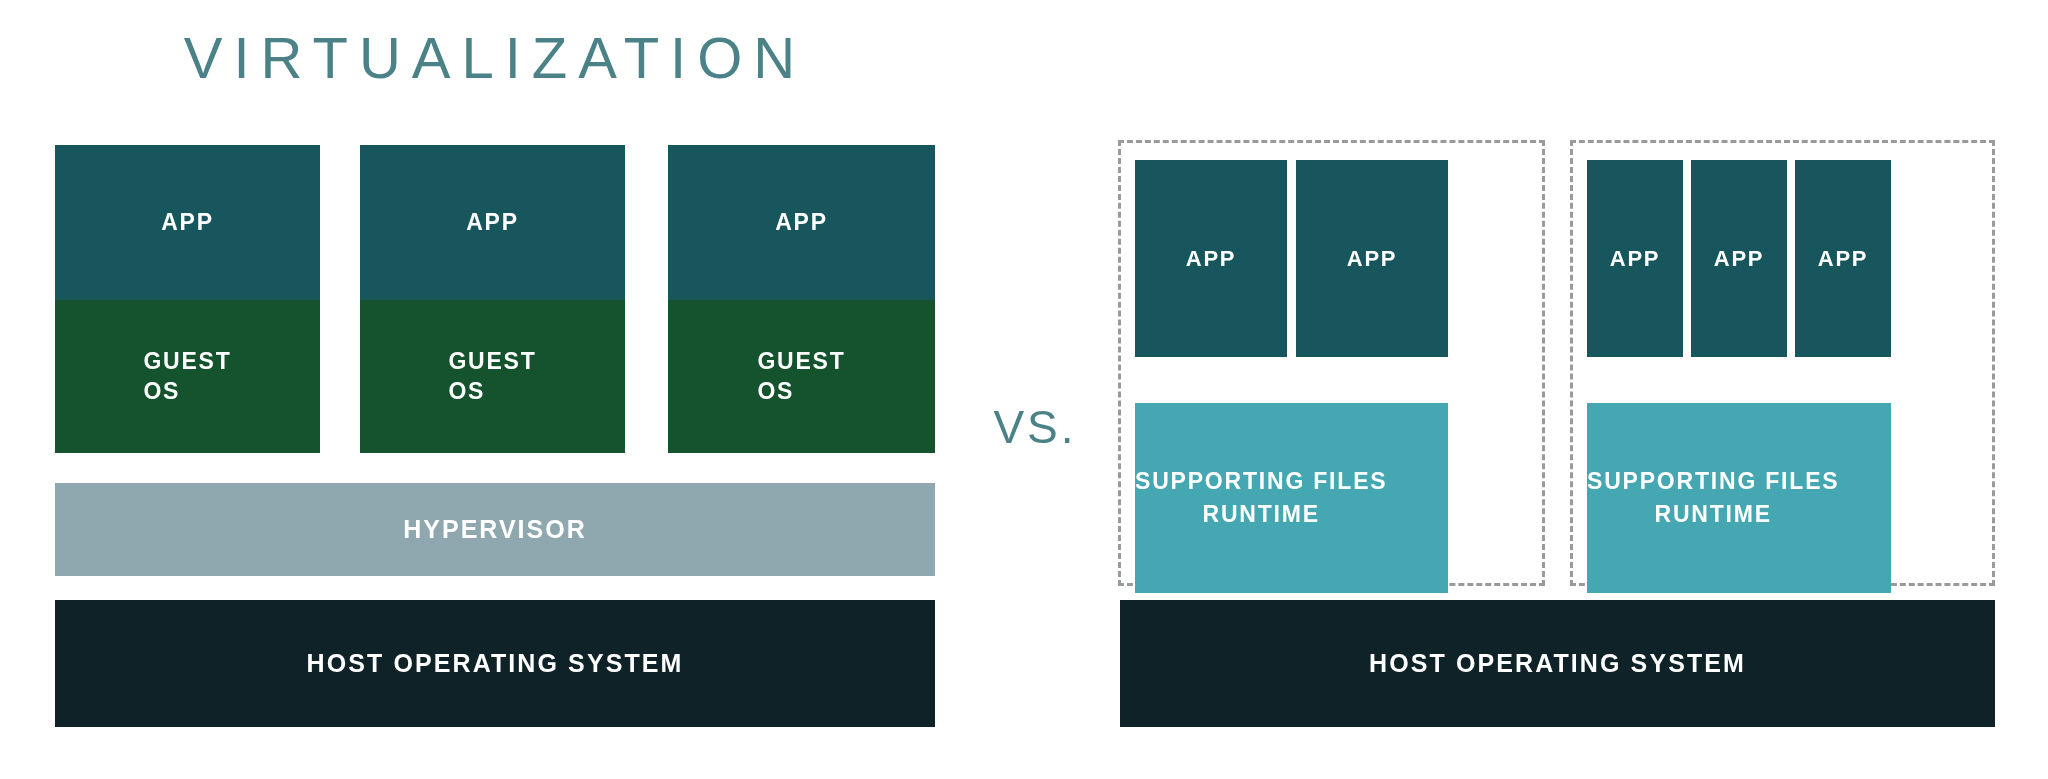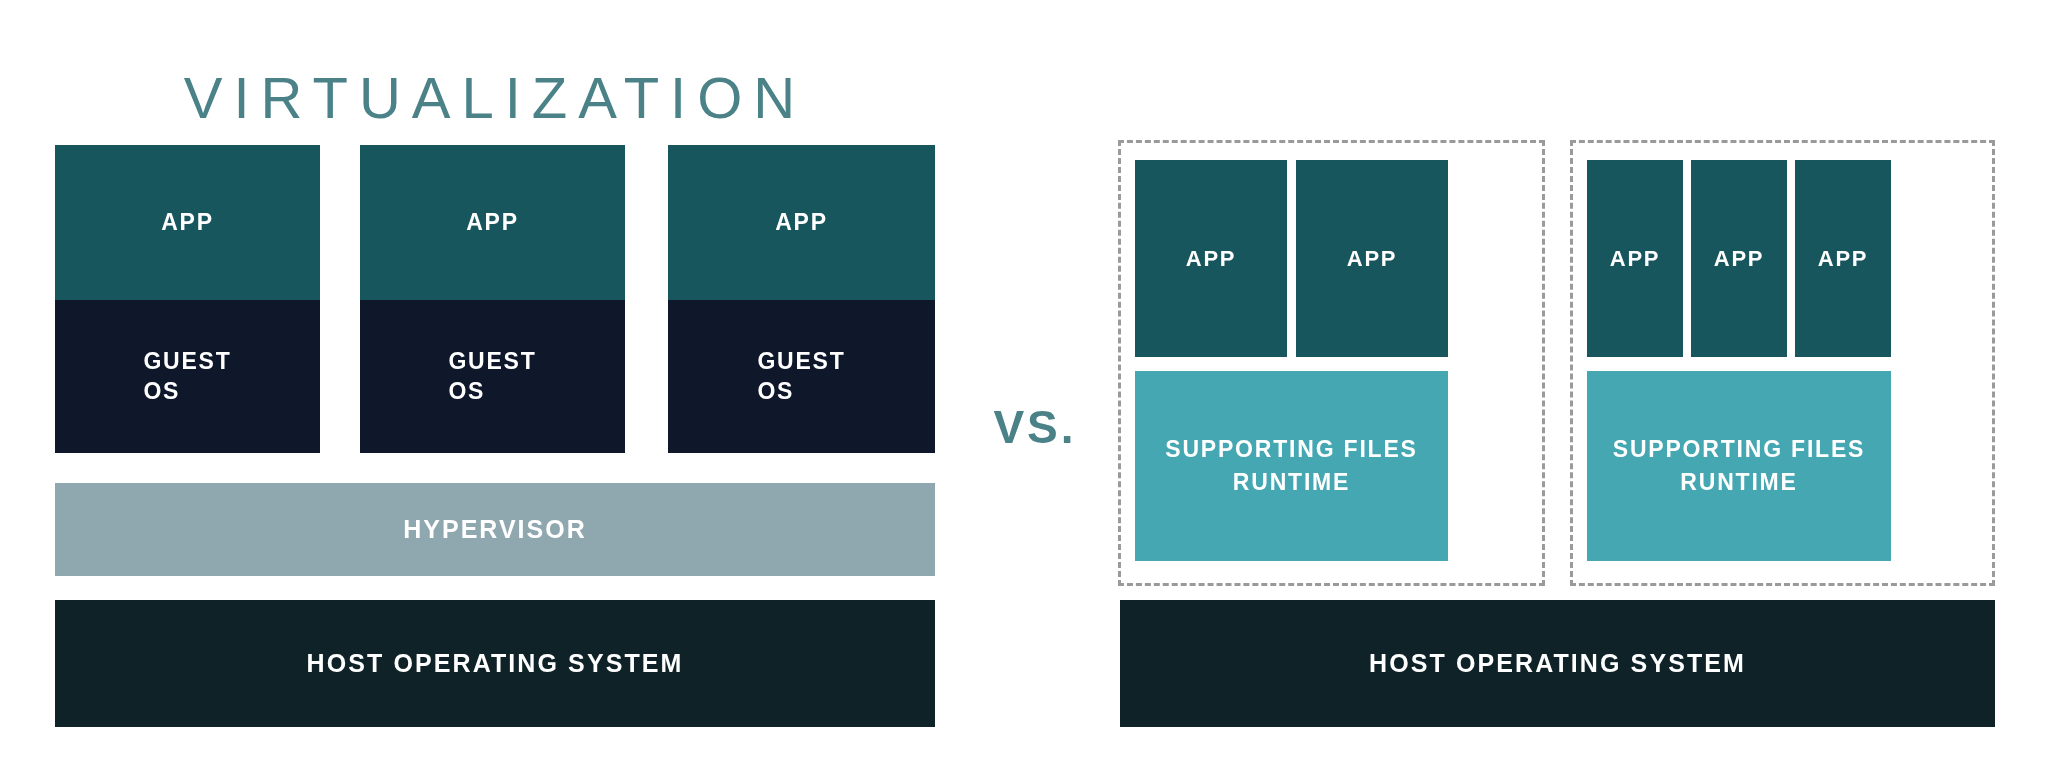--- a/index.html
+++ b/index.html
@@ -16,42 +16,42 @@
   .section-title{
     position:absolute;
     font-size:58px;
     font-weight:300;
     letter-spacing:11px;
     color:#4a8287;
     white-space:nowrap;
     text-align:center;
     font-family:"Liberation Sans", sans-serif;
   }
-  #title-virtualization{left:55px;top:24px;width:880px;margin-top:40px;}
+  #title-virtualization{left:55px;top:24px;width:880px;}
   #title-containers{left:1118px;top:24px;width:877px;}
 
   
   .vs-label{
     position:absolute;
     left:960px;top:400px;width:150px;
-    font-size:46px;font-weight:700;letter-spacing:3px;
+    font-size:46px;font-weight:400;letter-spacing:3px;
     color:#4a8287;text-align:center;
   }
 
   
   .vm-col{position:absolute;top:145px;height:308px;}
   .vm-app{
     position:absolute;left:0;right:0;top:0;height:155px;
     background:#18565e;
     display:flex;align-items:center;justify-content:center;
     color:#fff;font-weight:bold;font-size:23px;letter-spacing:1.8px;
   }
   .vm-guest{
     position:absolute;left:0;right:0;top:155px;height:153px;
-    background:#0f172a;
+    background:#14532d;
     display:flex;align-items:center;justify-content:center;
     color:#fff;font-weight:bold;font-size:23px;letter-spacing:1.8px;
     line-height:1.3;
   }
 
   .hypervisor-bar{
     position:absolute;left:55px;top:483px;width:880px;height:93px;
     background:#8fa8b0;
     display:flex;align-items:center;justify-content:center;
     color:#ffffff;font-weight:bold;font-size:25px;letter-spacing:2px;
@@ -77,23 +77,23 @@
 
   .capp{
     position:absolute;top:17px;height:197px;
     background:#18565e;
     display:flex;align-items:center;justify-content:center;
     color:#ffffff;font-weight:bold;font-size:22px;letter-spacing:1.7px;
   }
   .support-box{
     position:absolute;
     background:#45a7b2;
-    display:flex;align-items:center;justify-content:center;
+    display:flex;align-items:center;justify-content:flex-start;
     color:#ffffff;font-weight:bold;font-size:23px;letter-spacing:1.8px;
-    line-height:1.45;text-align:center;
+    line-height:1.45;text-align:center;margin-top:32px;
   }
 </style>
 </head>
 <body>
 
 <div class="stage">
 
   <div class="section-title" id="title-virtualization">VIRTUALIZATION</div>
 
 

